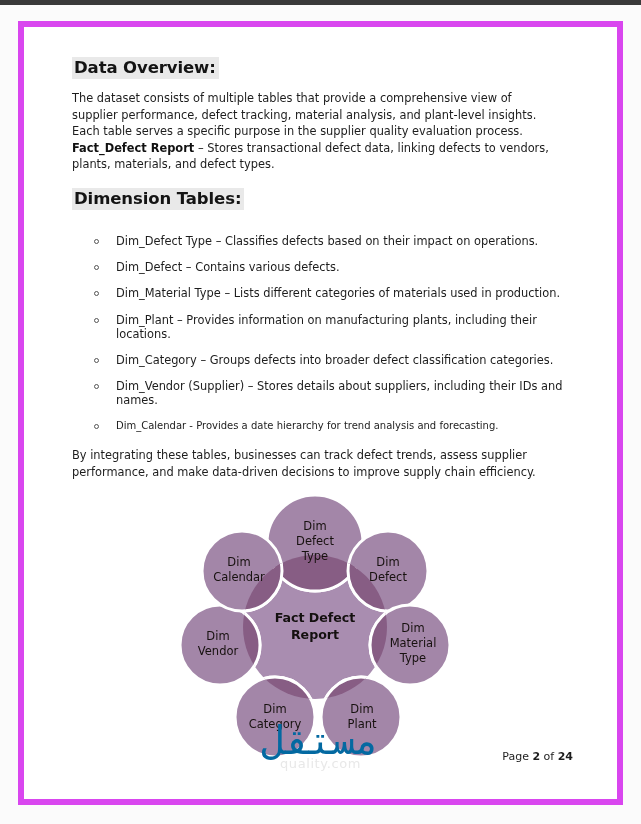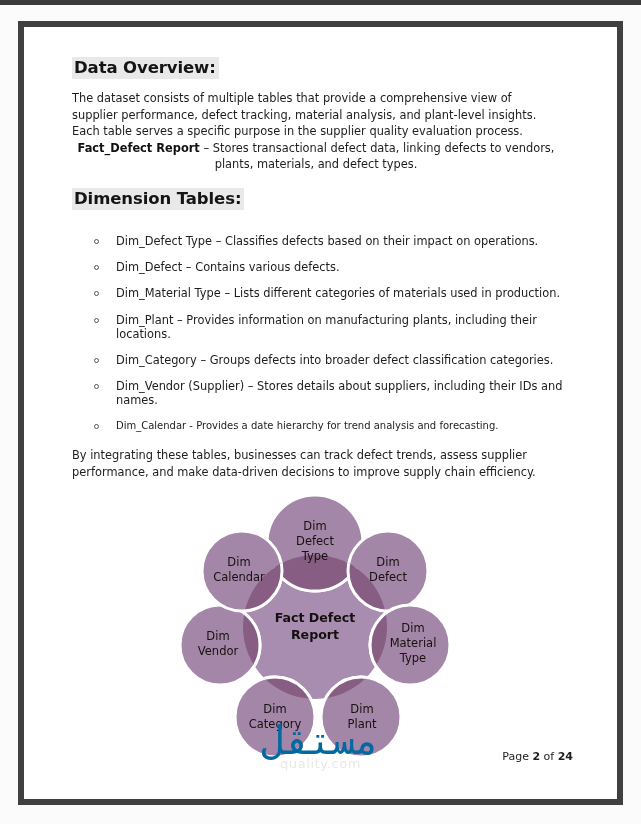--- a/index.html
+++ b/index.html
@@ -25,21 +25,21 @@
   .outer-margin {
     position: absolute; top: 5px; left: 0;
     width: 641px; height: 819px;
     background: #fbfbfb;
   }
   
   .page-frame {
     position: absolute;
     left: 18px; top: 21px;
     width: 605px; height: 784px;
-    border: 6px solid #404040;
+    border: 6px solid #d946ef;
     background: #ffffff;
   }
   .page-inner {
     position: absolute;
     left: 0; top: 0; right: 0; bottom: 0;
     background: #ffffff;
     padding: 30px 40px 10px 48px;
   }
 
   h2.section-heading {
@@ -56,21 +56,21 @@
   .heading-wrap.sec2 { margin-top: 28px; }
   .heading-wrap.sec3 { margin-top: 15px; }
 
   p.body-text {
     font-size: 11.4px;
     line-height: 16.6px;
     color: #1d1d1d;
     margin: 0 0 0 0;
     max-width: 478px;
   }
-  p.body-text.fact { max-width: 488px; text-align: center; }
+  p.body-text.fact { max-width: 488px; }
   p.body-text.closing { max-width: 492px; margin-top: 14px; }
   .bold-term { font-weight: bold; color: #111; }
 
   ul.dim-list {
     list-style: none;
     margin: 13px 0 0 0;
     padding: 0;
   }
   ul.dim-list li {
     position: relative;

